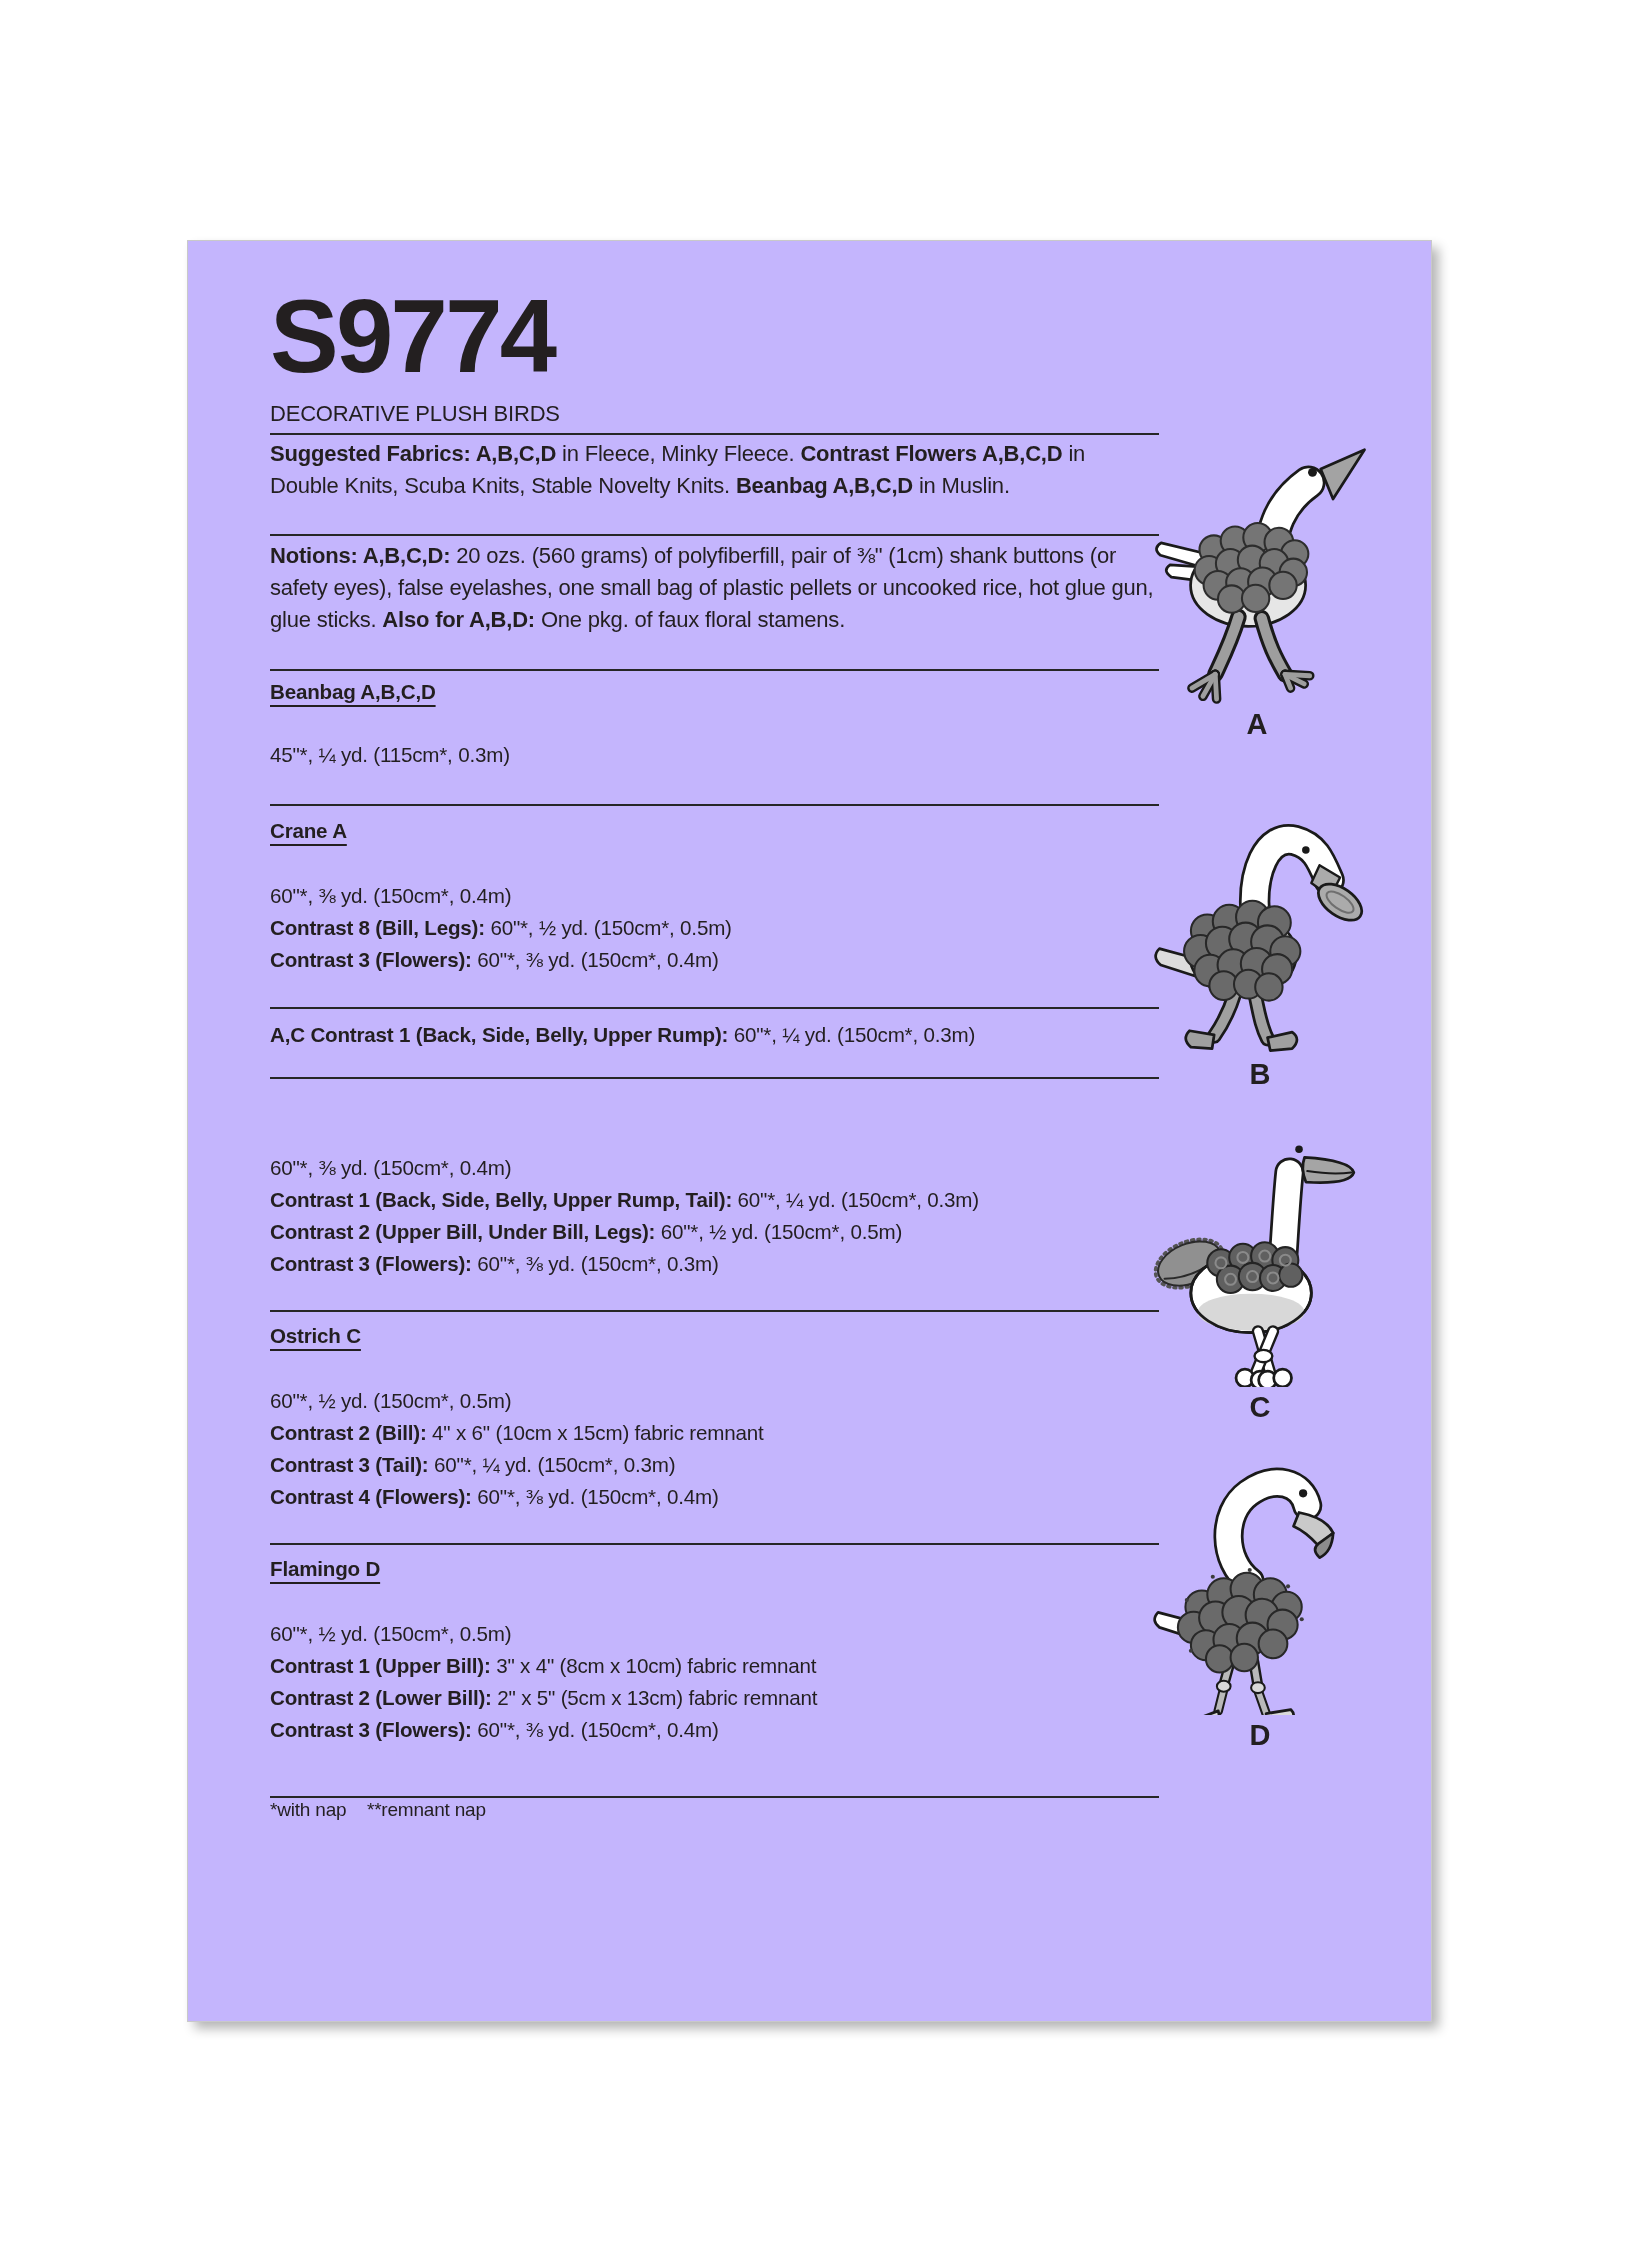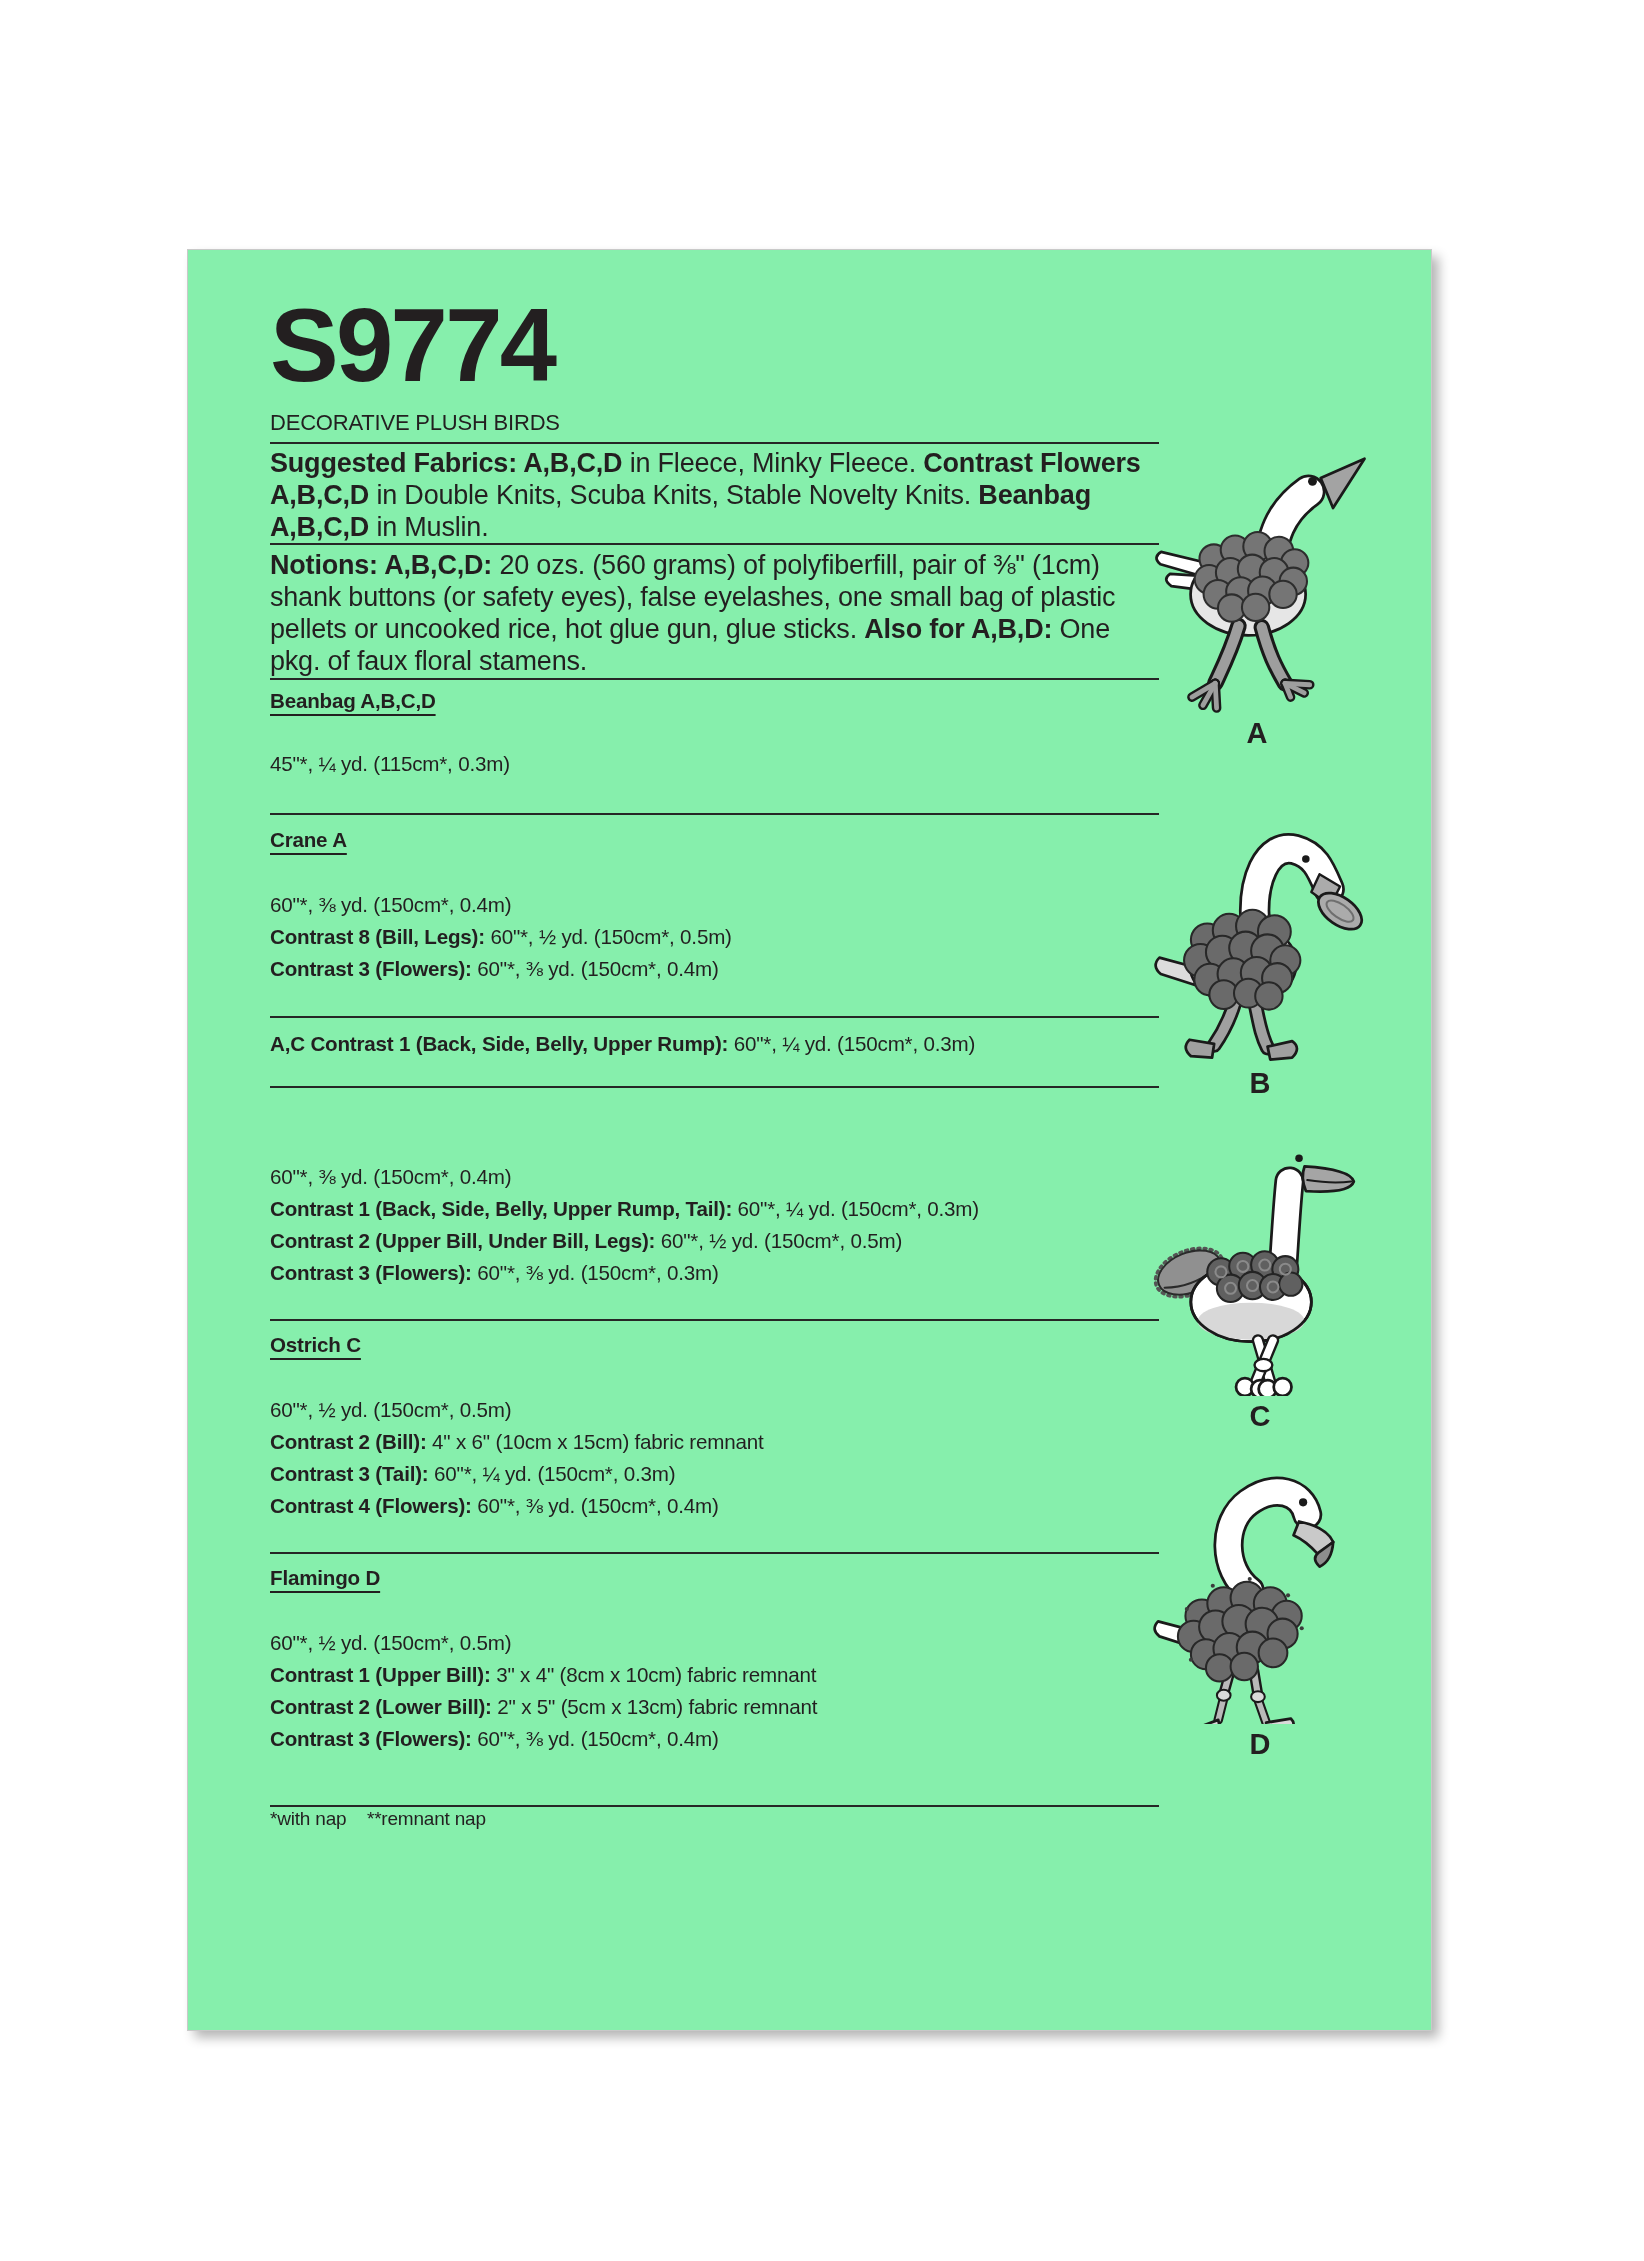--- a/index.html
+++ b/index.html
@@ -1,31 +1,31 @@
 <!DOCTYPE html>
 <html style="font-size:11px"><head>
 <meta charset="utf-8">
 <style>
   html,body{margin:0;padding:0}
   body{
     width:1645px;height:2261px;background:#ffffff;position:relative;
     font-family:"Liberation Sans","DejaVu Sans",sans-serif;color:#231f20;
   }
   .page{
-    position:absolute;left:187px;top:249px;width:1243px;height:1780px;
-    background:#86efac;border:0.7px solid #c9c9c9;
+    position:absolute;left:187px;top:240px;width:1243px;height:1780px;
+    background:#c4b5fd;border:0.7px solid #c9c9c9;
     box-shadow:6.9px 6.9px 11px rgba(0,0,0,.30);
   }
   .abs{position:absolute}
   .col{left:82px;width:889px}
   .rule{left:82px;width:889px;height:0;border-top:2.1px solid #262626}
   .t-num{font-size:103px;font-weight:bold;line-height:103px;letter-spacing:-2.7px}
   .t-avg{font-size:30px;line-height:30px;text-align:right;font-weight:normal;letter-spacing:-0.3px}
   .t-title{font-size:22px;font-weight:normal;line-height:25px;letter-spacing:-0.2px}
-  .para{font-size:27px;line-height:32px;letter-spacing:-0.2px}
+  .para{font-size:22px;line-height:32px;letter-spacing:-0.2px}
   .h-section{
     font-size:20.6px;font-weight:bold;line-height:25px;letter-spacing:-0.2px;
     text-decoration:underline;text-decoration-thickness:2.4px;text-underline-offset:5.5px;
   }
   .lines{font-size:20.6px;line-height:32px;letter-spacing:-0.2px}
   .lines .line{white-space:nowrap}
   .b{font-weight:bold}
   .foot{font-size:19px;line-height:23px;letter-spacing:-0.2px}
   .foot .gap{display:inline-block;width:20.6px}
   .bird{position:absolute;width:226px;text-align:center}

